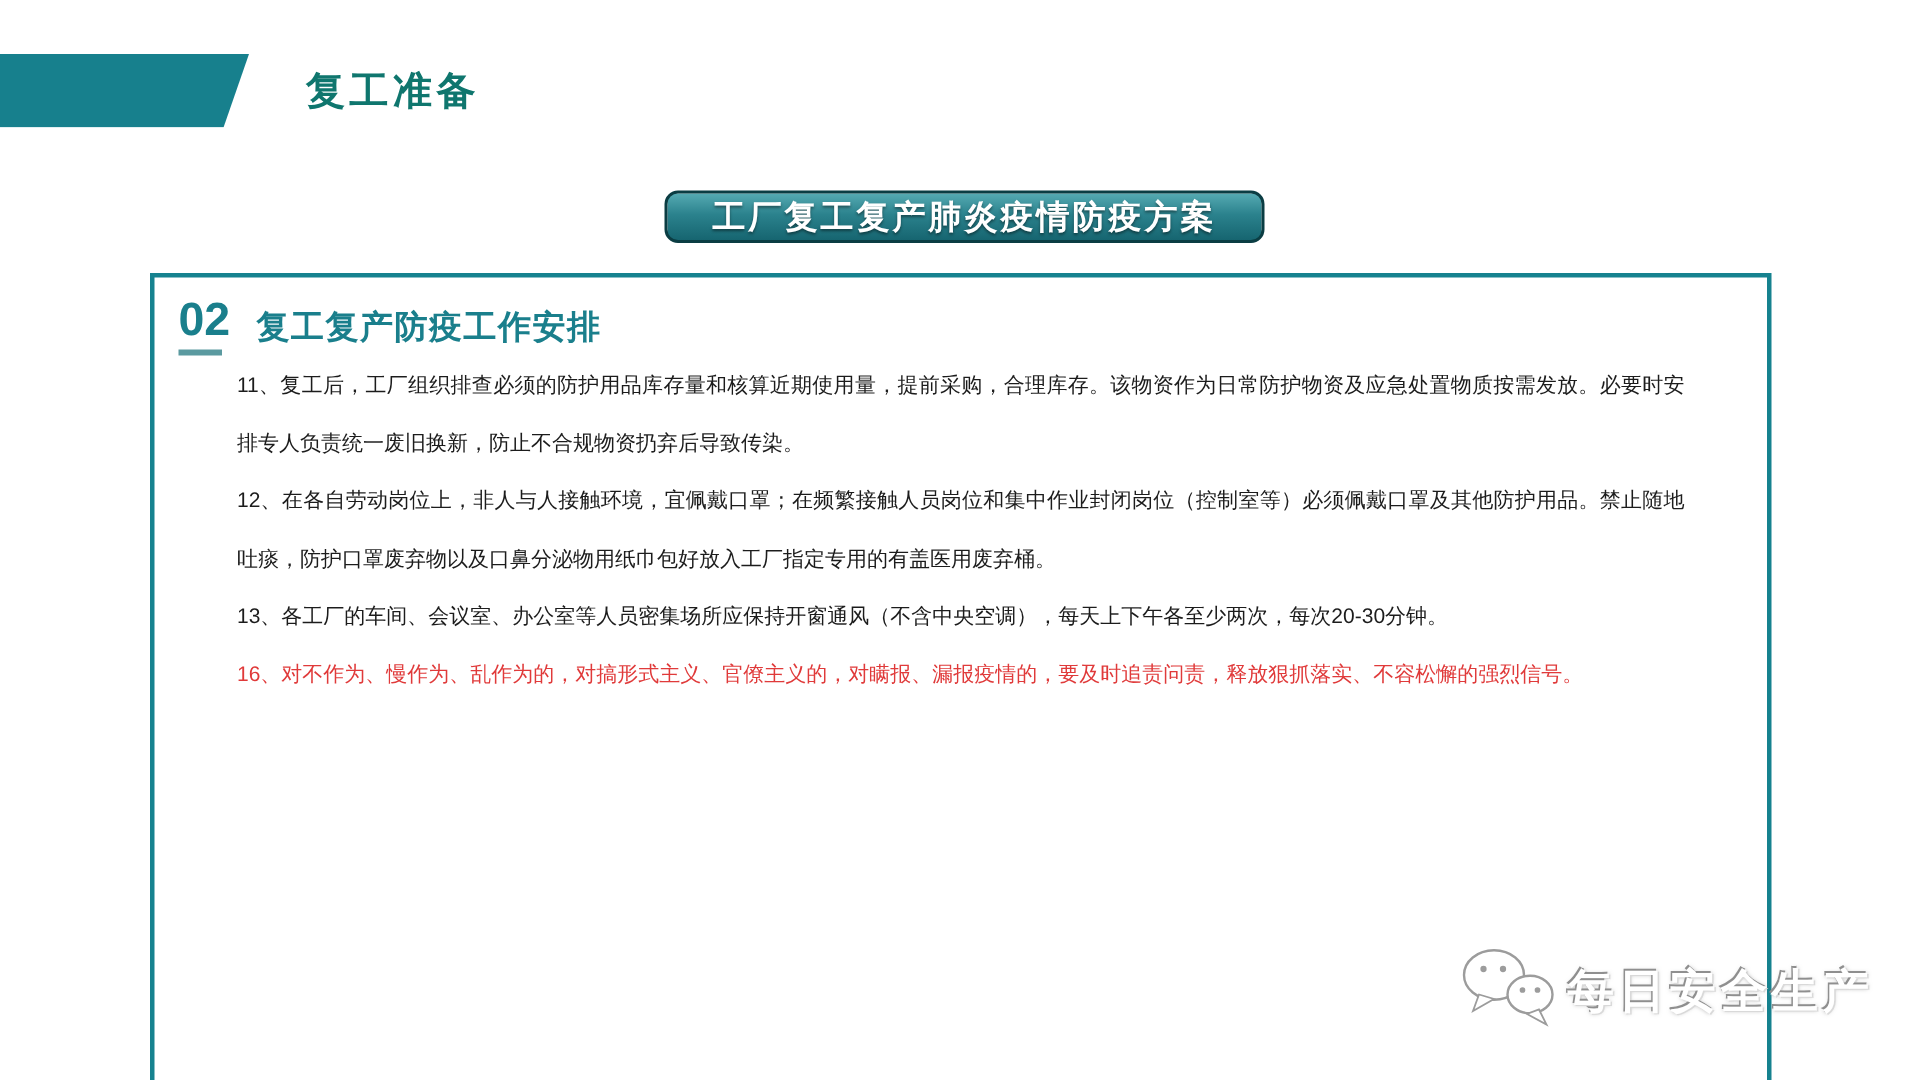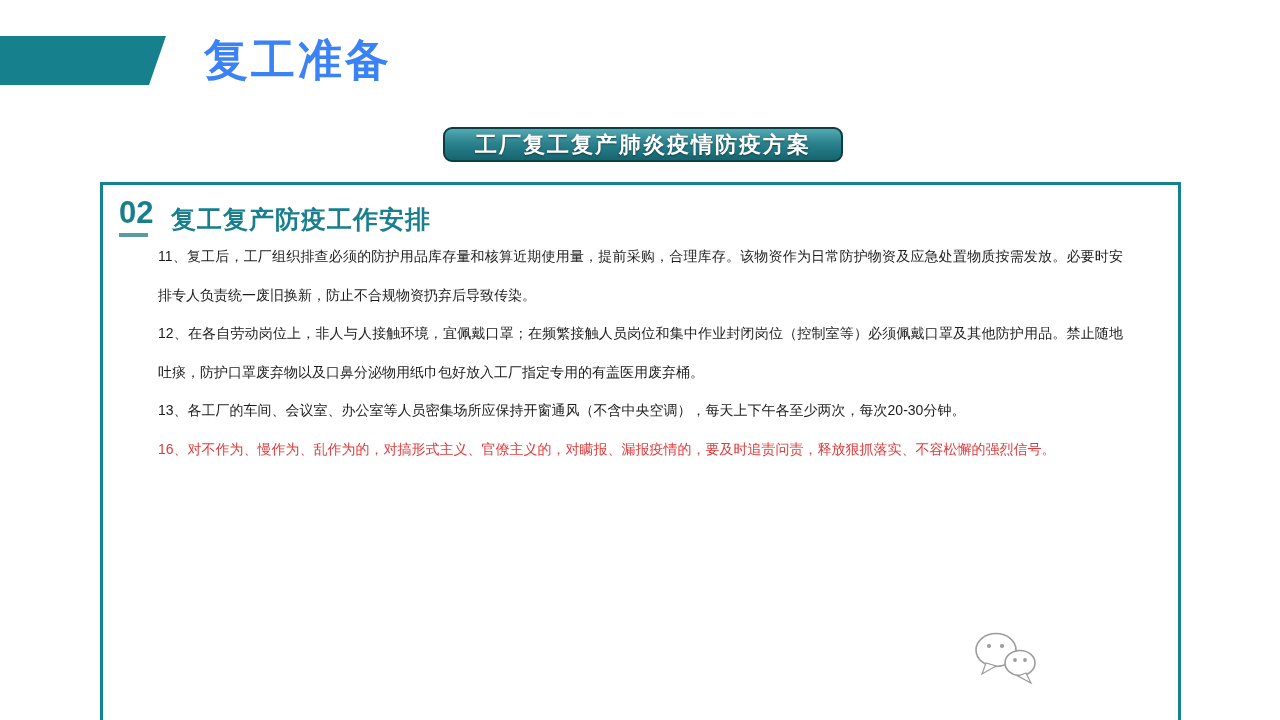--- a/index.html
+++ b/index.html
@@ -10,21 +10,21 @@
   }
   
   .deco-bar{
     position:absolute;left:0;top:36px;width:166px;height:49px;
     background:#17808d;
     clip-path:polygon(0 0,100% 0,calc(100% - 17px) 100%,0 100%);
   }
   
   .slide-title{
     position:absolute;left:204px;top:38px;
-    font-size:44px;font-weight:bold;color:#3b82f6;letter-spacing:3px;
+    font-size:26px;font-weight:bold;color:#0f766e;letter-spacing:3px;
     line-height:44px;
   }
   
   .badge{
     position:absolute;left:443px;top:127px;width:400px;height:35px;
     box-sizing:border-box;border:2px solid #0b3d43;border-radius:9px;
     background:linear-gradient(180deg,#55aab2 0%,#2b828d 45%,#166570 100%);
     display:flex;align-items:center;justify-content:center;
     color:#ffffff;font-size:22px;font-weight:bold;letter-spacing:2px;
     text-shadow:0 1px 2px rgba(0,0,0,0.45);
@@ -37,21 +37,21 @@
   }
   .section-number{
     position:absolute;left:16px;top:12px;
     font-size:31px;font-weight:bold;color:#1a7f8c;line-height:1;
   }
   .section-number .underline{
     display:block;width:29px;height:4px;background:#5b9aa0;margin-top:5px;
   }
   .section-heading{
     position:absolute;left:68px;top:18px;
-    font-size:25px;font-weight:bold;color:#1a7f8c;letter-spacing:1px;
+    font-size:22px;font-weight:bold;color:#1a7f8c;letter-spacing:1px;
   }
   .body-text{
     position:absolute;left:55px;top:52px;width:965px;
     font-size:14px;color:#1c1c1c;line-height:38.6px;
     text-align:justify;
   }
   .body-text p{margin:0;}
   .body-text p.red{color:#e03a3a;}
   
   .watermark{
@@ -94,13 +94,14 @@
       <ellipse cx="23" cy="20" rx="20" ry="16.5" fill="#ffffff" stroke="#9c9c9c" stroke-width="1.6"></ellipse>
       <path d="M13 33 L9 44 L23 36 Z" fill="#ffffff" stroke="#9c9c9c" stroke-width="1.2"></path>
       <circle cx="16" cy="16" r="2.1" fill="#9c9c9c"></circle>
       <circle cx="29" cy="16" r="2.1" fill="#9c9c9c"></circle>
       <ellipse cx="47" cy="33" rx="15" ry="12.5" fill="#ffffff" stroke="#9c9c9c" stroke-width="1.6"></ellipse>
       <path d="M53 43 L58 53 L45 46 Z" fill="#ffffff" stroke="#9c9c9c" stroke-width="1.2"></path>
       <circle cx="42" cy="30" r="1.9" fill="#9c9c9c"></circle>
       <circle cx="52" cy="30" r="1.9" fill="#9c9c9c"></circle>
     </svg>
   </span>
+  <span class="wm-label">每日安全生产</span>
 </div>
 
 </body></html>

